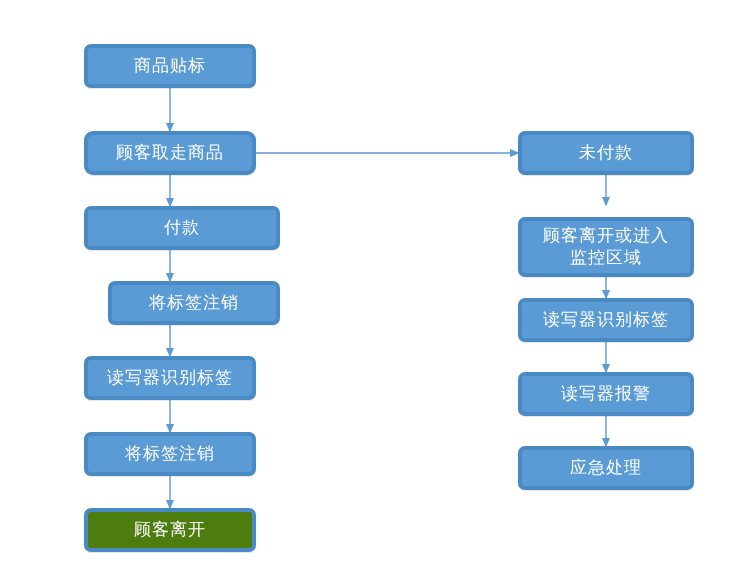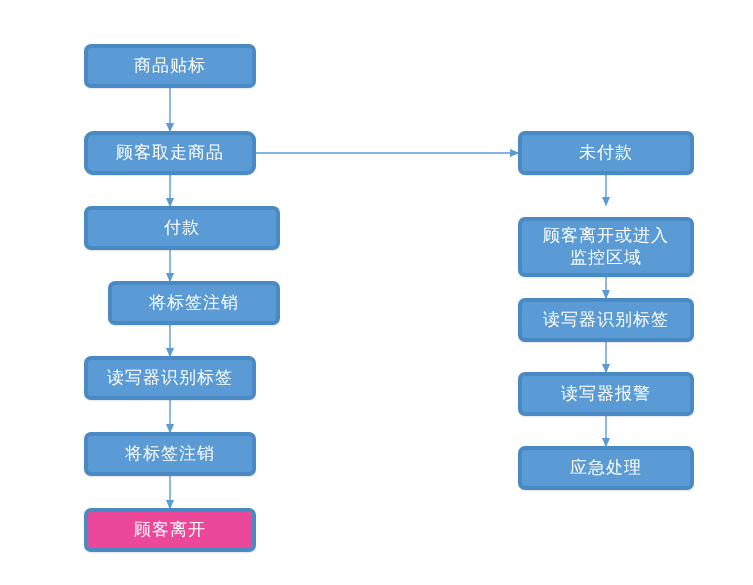--- a/index.html
+++ b/index.html
@@ -76,21 +76,21 @@
         <line x1="606" y1="416" x2="606" y2="446" stroke="#5b9bd5" stroke-width="1.4" marker-end="url(#arrowhead)"></line>
       </g>
   </svg>
   <div id="node-layer">
       <div class="node" style="left: 84px; top: 44px; width: 172px; height: 44px; background: rgb(91, 155, 213); border-color: rgb(74, 138, 196); color: rgb(255, 255, 255);"><span class="node-label">商品贴标</span></div>
       <div class="node" style="left: 84px; top: 131px; width: 172px; height: 44px; background: rgb(91, 155, 213); border-color: rgb(74, 138, 196); color: rgb(255, 255, 255); border-radius: 9px;"><span class="node-label">顾客取走商品</span></div>
       <div class="node" style="left: 84px; top: 206px; width: 196px; height: 44px; background: rgb(91, 155, 213); border-color: rgb(74, 138, 196); color: rgb(255, 255, 255);"><span class="node-label">付款</span></div>
       <div class="node" style="left: 84px; top: 281px; width: 172px; height: 44px; background: rgb(91, 155, 213); border-color: rgb(74, 138, 196); color: rgb(255, 255, 255); margin-left: 24px;"><span class="node-label">将标签注销</span></div>
       <div class="node" style="left: 84px; top: 356px; width: 172px; height: 44px; background: rgb(91, 155, 213); border-color: rgb(74, 138, 196); color: rgb(255, 255, 255);"><span class="node-label">读写器识别标签</span></div>
       <div class="node" style="left: 84px; top: 432px; width: 172px; height: 44px; background: rgb(91, 155, 213); border-color: rgb(74, 138, 196); color: rgb(255, 255, 255);"><span class="node-label">将标签注销</span></div>
-      <div class="node" style="left: 84px; top: 508px; width: 172px; height: 44px; background: #ec4899; border-color: rgb(74, 138, 196); color: rgb(255, 255, 255);"><span class="node-label">顾客离开</span></div>
+      <div class="node" style="left: 84px; top: 508px; width: 172px; height: 44px; background: #4d7c0f; border-color: rgb(74, 138, 196); color: rgb(255, 255, 255);"><span class="node-label">顾客离开</span></div>
       <div class="node" style="left: 518px; top: 131px; width: 176px; height: 44px; background: rgb(91, 155, 213); border-color: rgb(74, 138, 196); color: rgb(255, 255, 255);"><span class="node-label">未付款</span></div>
       <div class="node" style="left: 518px; top: 205px; width: 176px; height: 60px; background: rgb(91, 155, 213); border-color: rgb(74, 138, 196); color: rgb(255, 255, 255); margin-top: 12px;"><span class="node-label">顾客离开或进入
 监控区域</span></div>
       <div class="node" style="left: 518px; top: 298px; width: 176px; height: 44px; background: rgb(91, 155, 213); border-color: rgb(74, 138, 196); color: rgb(255, 255, 255);"><span class="node-label">读写器识别标签</span></div>
       <div class="node" style="left: 518px; top: 372px; width: 176px; height: 44px; background: rgb(91, 155, 213); border-color: rgb(74, 138, 196); color: rgb(255, 255, 255); text-align: center;"><span class="node-label">读写器报警</span></div>
       <div class="node" style="left: 518px; top: 446px; width: 176px; height: 44px; background: rgb(91, 155, 213); border-color: rgb(74, 138, 196); color: rgb(255, 255, 255);"><span class="node-label">应急处理</span></div>
     </div>
 </div>
 
 </body></html>

